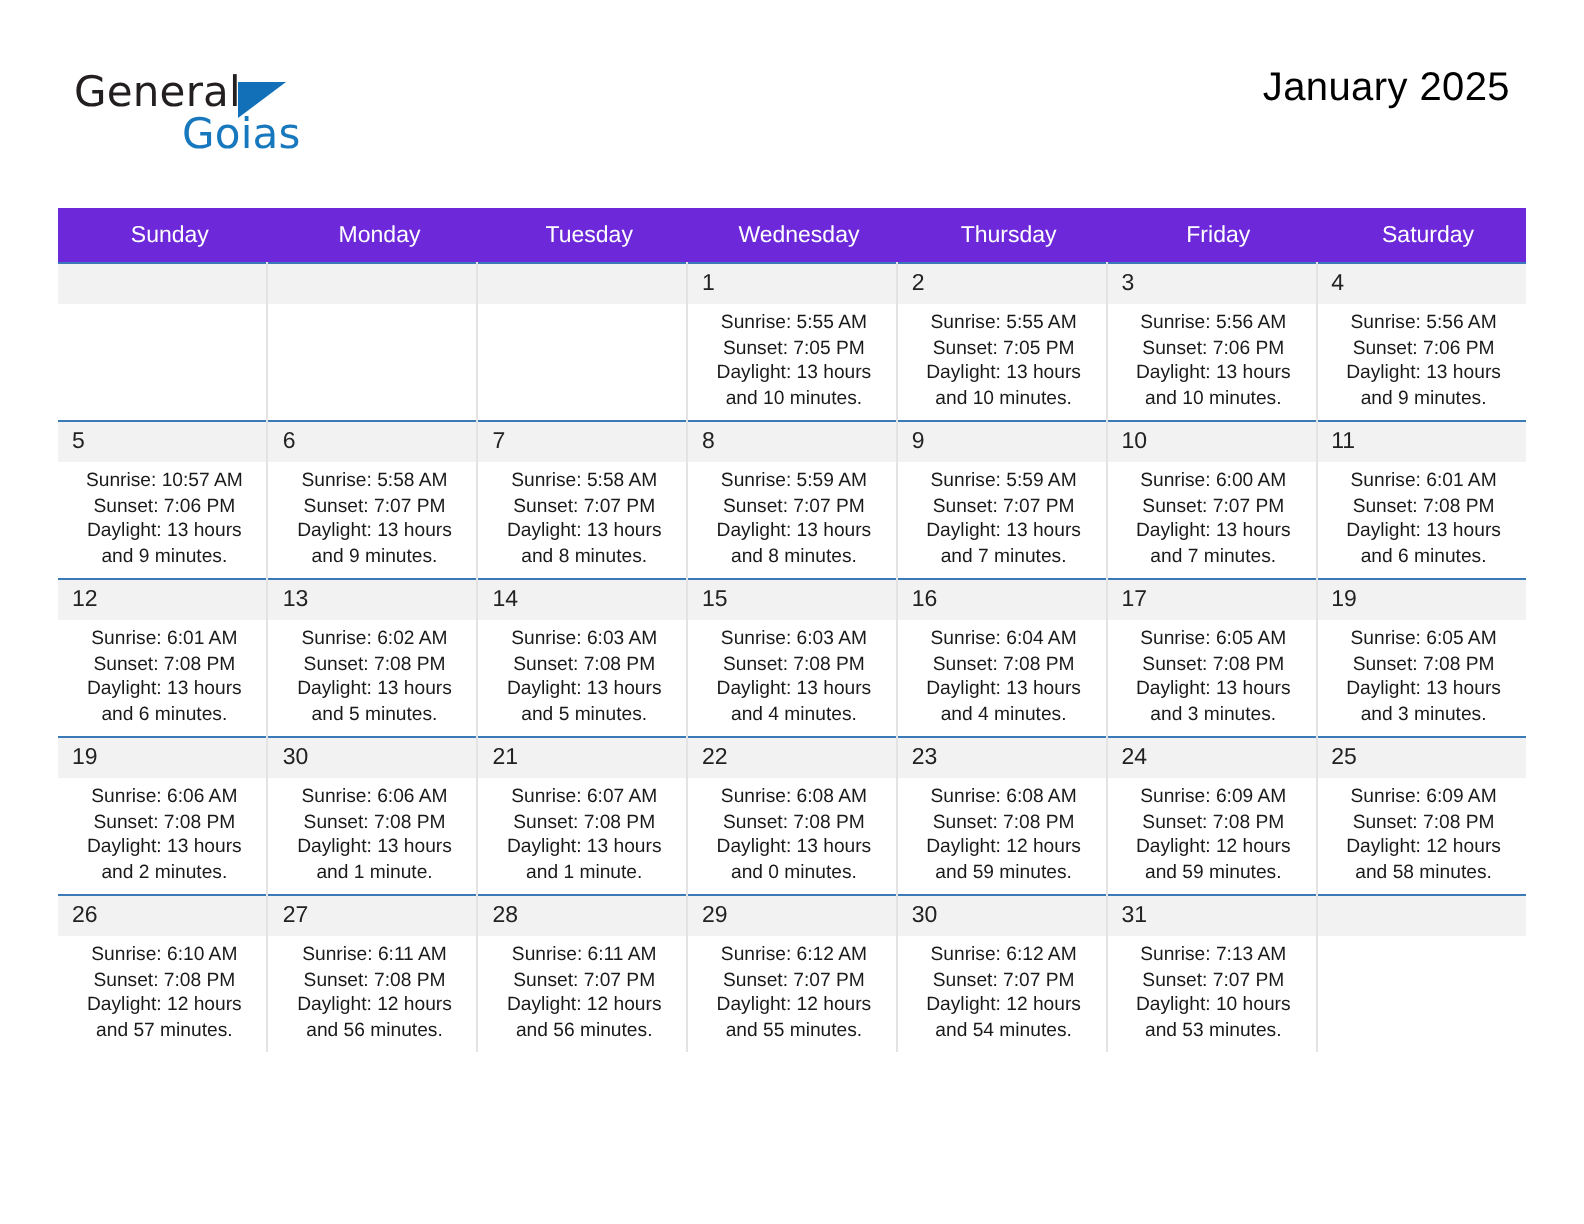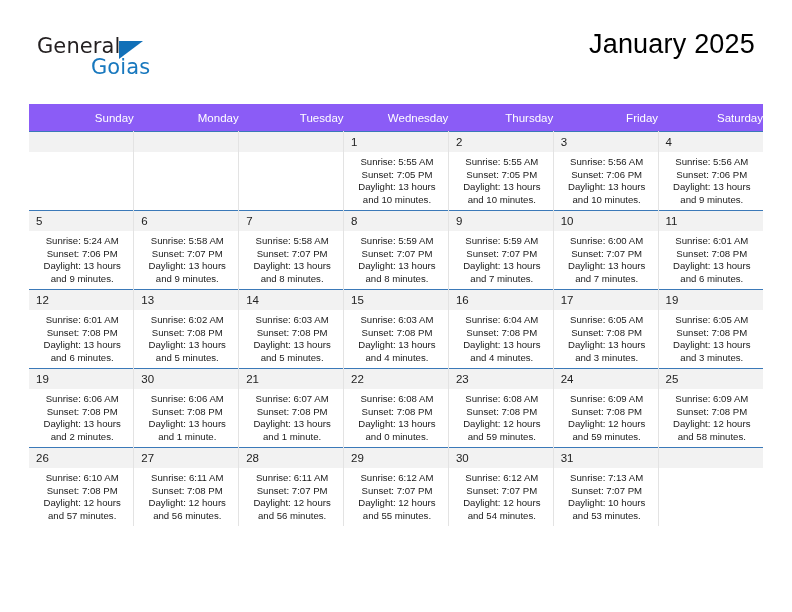--- a/index.html
+++ b/index.html
@@ -67,21 +67,21 @@
     border-bottom: 18px solid transparent;
   }
 
   .title-block {
     position: absolute;
     right: 37px;
     top: 28px;
     text-align: right;
   }
   .cal-title {
-    font-size: 27px;
+    font-size: 20px;
     color: #000000;
     letter-spacing: 0.2px;
     line-height: 32px;
     white-space: nowrap;
   }
   .cal-subtitle {
     font-size: 13.5px;
     color: #2b2b2b;
     line-height: 20px;
     margin-top: 4px;
@@ -92,25 +92,25 @@
   .calendar {
     position: absolute;
     left: 29px;
     top: 104px;
     width: 734px;
     border-collapse: collapse;
     table-layout: fixed;
   }
 
   .calendar th {
-    background: #8b5cf6;
+    background: #6d28d9;
     color: #ffffff;
     font-size: 11.5px;
     font-weight: normal;
-    text-align: right;
+    text-align: center;
     padding: 5px 0 5px 7px;
     height: 17px;
     border: none;
   }
 
   .calendar td {
     vertical-align: top;
     padding: 0;
     width: 104.85px;
     height: 78px;
@@ -221,21 +221,21 @@
               <div>Sunrise: 5:56 AM</div>
               <div>Sunset: 7:06 PM</div>
               <div class="wrap">Daylight: 13 hours and 9 minutes.</div>
             </div>
           </td>
         </tr>
         <tr>
           <td>
             <span class="daynum">5</span>
             <div class="details">
-              <div>Sunrise: 5:24 AM</div>
+              <div>Sunrise: 10:57 AM</div>
               <div>Sunset: 7:06 PM</div>
               <div class="wrap">Daylight: 13 hours and 9 minutes.</div>
             </div>
           </td>
           <td>
             <span class="daynum">6</span>
             <div class="details">
               <div>Sunrise: 5:58 AM</div>
               <div>Sunset: 7:07 PM</div>
               <div class="wrap">Daylight: 13 hours and 9 minutes.</div>

